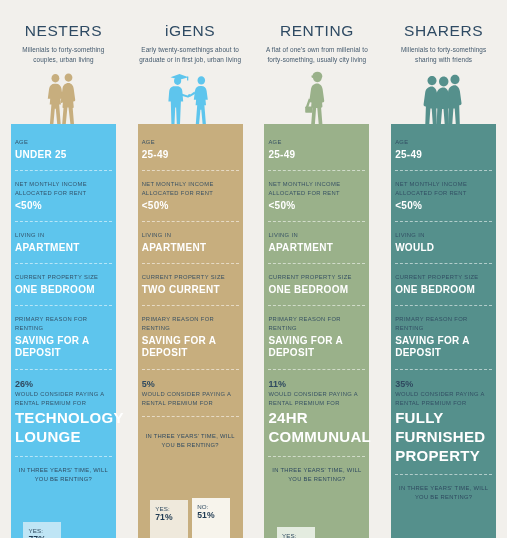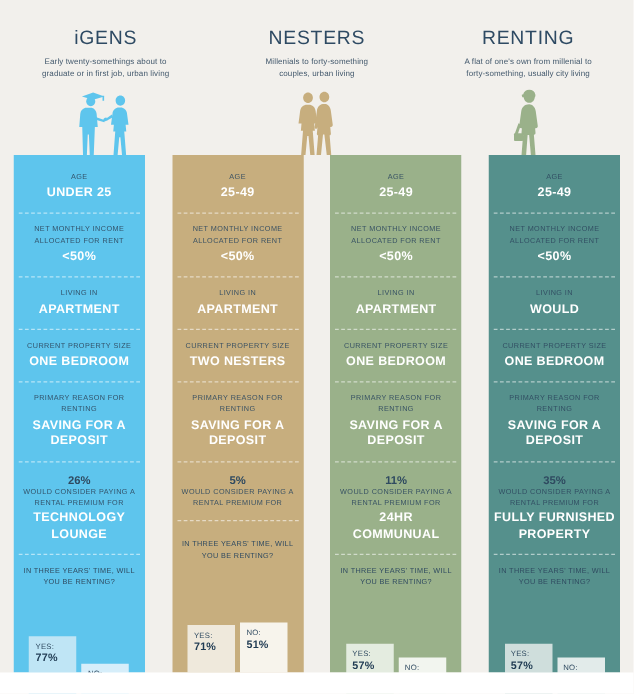--- a/index.html
+++ b/index.html
@@ -72,42 +72,42 @@
     height: 414px;
     position: relative;
     display: flex;
     flex-direction: column;
     align-items: center;
     padding: 14px 4px 0 4px;
   }
 
   .fact {
     width: 100%;
-    text-align: center;
+    text-align: left;
     padding-bottom: 9px;
     border-bottom: 1px dashed rgba(255,255,255,0.55);
     margin-bottom: 9px;
   }
   .fact:last-of-type { border-bottom: none; }
   .fact-label {
     font-size: 5.8px;
     letter-spacing: 0.35px;
     line-height: 1.5;
     color: #2f4a60;
     opacity: 0.92;
   }
   .fact-value {
     font-size: 10px;
     font-weight: bold;
     letter-spacing: 0.3px;
     line-height: 1.25;
     color: #ffffff;
     margin-top: 2px;
   }
-  .fact-value.small { font-size: 10px; }
+  .fact-value.small { font-size: 15px; }
   .pct-top {
     font-size: 9px;
     font-weight: bold;
     color: #2f4a60;
     margin-bottom: 1px;
   }
 
   
   .chart-block {
     width: 100%;
@@ -176,20 +176,36 @@
     width: 507px; height: 17px;
     background: #ffffff;
   }
 </style>
 </head>
 <body>
 
 <div id="infographic">
 
   <div class="header-band">
+
+    <div class="col-head c1">
+      <div class="seg-title">NESTERS</div>
+      <div class="seg-desc">Millenials to forty-something couples, urban living</div>
+      <div class="silhouette">
+        <svg viewBox="0 0 112 54" xmlns="http://www.w3.org/2000/svg">
+          <g fill="#c7ae7e">
+            <path d="M44.5 8.2c0-2.3 1.7-4.2 3.9-4.2s3.9 1.9 3.9 4.2-1.7 4.2-3.9 4.2-3.9-1.9-3.9-4.2z"></path>
+            <path d="M47.6 13.7c-3 0-5.1 2-5.5 5l-1.3 10h2.4l-.5 5.8h1.7L42.9 54h3.5l1.4-15.3h1L50.2 54h3.5l-1.5-19.5h1.7l-.5-5.8h2.4l-1.3-10c-.4-3-2.5-5-5.5-5z"></path>
+            <path d="M57.6 7.6c0-2.3 1.7-4.2 3.9-4.2s3.9 1.9 3.9 4.2-1.7 4.2-3.9 4.2-3.9-1.9-3.9-4.2z"></path>
+            <path d="M61.5 13c-3.4 0-5.6 2.3-6 5.7l-1.5 11.1c-.1 1 .5 1.7 1.4 1.7h.6l-.5 5.2c-.1.9.3 1.4 1 1.4L55.2 54h3.6l1.6-16.4h1.1L63.4 54H67l-1.3-15.9c.7 0 1.1-.5 1-1.4l-.5-5.2h.6c.9 0 1.5-.7 1.4-1.7L66.7 18.7c-.4-3.4-2.6-5.7-5.2-5.7z"></path>
+            <path d="M53.8 30.8c-.4.9-.2 1.8.6 2.1.8.3 1.6-.2 1.9-1.1l.6-1.6-2.4-.9z"></path>
+          </g>
+        </svg>
+      </div>
+    </div>
 
     <div class="col-head c0">
       <div class="seg-title">iGENS</div>
       <div class="seg-desc">Early twenty-somethings about to graduate or in first job, urban living</div>
       <div class="silhouette">
         <svg viewBox="0 0 112 54" xmlns="http://www.w3.org/2000/svg">
           <g fill="#5ec5ed">
             <path d="M40 11c0-2.2 1.6-3.9 3.6-3.9S47.2 8.8 47.2 11s-1.6 3.9-3.6 3.9S40 13.2 40 11z"></path>
             <path d="M36.5 7.2l9-3.2 9 3.2-9 2.6z"></path>
             <path d="M53 6.6h1.3v4H53z"></path>
@@ -197,52 +213,52 @@
             <path d="M47.5 23.5l7.5 2.6-.5 1.7-7.7-2.3z"></path>
             <path d="M63.5 10.4c0-2.3 1.7-4.1 3.8-4.1s3.8 1.8 3.8 4.1-1.7 4.1-3.8 4.1-3.8-1.8-3.8-4.1z"></path>
             <path d="M66.2 16c-2.8 0-4.8 1.9-5.2 4.7l-1.2 9.1h2.3l-.5 5.4h1.6L61.8 54h3.3l1.3-14.3h.9L68.6 54h3.3l-1.5-18.8h1.6l-.5-5.4h2.3l-1.2-9.1c-.4-2.8-2.4-4.7-5.2-4.7z"></path>
             <path d="M60.5 21.5l-4.8 3.4 1 1.5 4.6-2.6z"></path>
             <path d="M55 24.2c-.9.4-1.4 1-1.3 1.8.1.7.7 1.1 1.5.9l1.6-.5-.6-2.4z"></path>
           </g>
         </svg>
       </div>
     </div>
 
-    <div class="col-head c1">
-      <div class="seg-title">NESTERS</div>
-      <div class="seg-desc">Millenials to forty-something couples, urban living</div>
-      <div class="silhouette">
-        <svg viewBox="0 0 112 54" xmlns="http://www.w3.org/2000/svg">
-          <g fill="#c7ae7e">
-            <path d="M44.5 8.2c0-2.3 1.7-4.2 3.9-4.2s3.9 1.9 3.9 4.2-1.7 4.2-3.9 4.2-3.9-1.9-3.9-4.2z"></path>
-            <path d="M47.6 13.7c-3 0-5.1 2-5.5 5l-1.3 10h2.4l-.5 5.8h1.7L42.9 54h3.5l1.4-15.3h1L50.2 54h3.5l-1.5-19.5h1.7l-.5-5.8h2.4l-1.3-10c-.4-3-2.5-5-5.5-5z"></path>
-            <path d="M57.6 7.6c0-2.3 1.7-4.2 3.9-4.2s3.9 1.9 3.9 4.2-1.7 4.2-3.9 4.2-3.9-1.9-3.9-4.2z"></path>
-            <path d="M61.5 13c-3.4 0-5.6 2.3-6 5.7l-1.5 11.1c-.1 1 .5 1.7 1.4 1.7h.6l-.5 5.2c-.1.9.3 1.4 1 1.4L55.2 54h3.6l1.6-16.4h1.1L63.4 54H67l-1.3-15.9c.7 0 1.1-.5 1-1.4l-.5-5.2h.6c.9 0 1.5-.7 1.4-1.7L66.7 18.7c-.4-3.4-2.6-5.7-5.2-5.7z"></path>
-            <path d="M53.8 30.8c-.4.9-.2 1.8.6 2.1.8.3 1.6-.2 1.9-1.1l.6-1.6-2.4-.9z"></path>
-          </g>
-        </svg>
-      </div>
-    </div>
-
     <div class="col-head c2">
       <div class="seg-title">RENTING</div>
       <div class="seg-desc">A flat of one's own from millenial to forty-something, usually city living</div>
       <div class="silhouette">
         <svg viewBox="0 0 112 54" xmlns="http://www.w3.org/2000/svg">
           <g fill="#9ab18a">
             <path d="M52 7.5c0-2.6 2-4.7 4.4-4.7s4.4 2.1 4.4 4.7-2 4.7-4.4 4.7S52 10.1 52 7.5z"></path>
             <path d="M51.5 5.5c.6-2.4 2.4-3.7 4.9-3.7 2.6 0 4.5 1.4 4.9 3.9.2 1.3-.3 2.2-1 2.2-.6 0-.8-.7-1.6-1.3-1.1-.9-4.2-.6-5.6.2-.9.5-1 1.2-1.6 1.1-.7-.1-1.2-1-1-2.4z"></path>
             <path d="M56.3 13.4c-3.5 0-5.8 2.2-6.3 5.6l-1.6 11.5c-.2 1.2.5 2 1.6 2h.5l-.3 3.6c-.1 1 .4 1.6 1.3 1.6l-1.3 16.3h3.7L55.1 38h1.2L57.7 54h3.7l-1.3-16.3c.9 0 1.4-.6 1.3-1.6l-.3-3.6h.5c1.1 0 1.8-.8 1.6-2L61.6 19c-.5-3.4-2.8-5.6-5.3-5.6z"></path>
             <path d="M47.8 28.5l-3 8.4c-.3.8.1 1.5.9 1.6.7.1 1.3-.3 1.5-1.1l2.6-7.9z"></path>
             <rect x="44.2" y="36.5" width="7.4" height="6.3" rx="0.8"></rect>
           </g>
         </svg>
       </div>
     </div>
 
+    <div class="col-head c3">
+      <div class="seg-title">SHARERS</div>
+      <div class="seg-desc">Millenials to forty-somethings sharing with friends</div>
+      <div class="silhouette">
+        <svg viewBox="0 0 112 54" xmlns="http://www.w3.org/2000/svg">
+          <g fill="#55908c">
+            <path d="M39.5 10.6c0-2.6 2-4.7 4.5-4.7s4.5 2.1 4.5 4.7-2 4.7-4.5 4.7-4.5-2.1-4.5-4.7z"></path>
+            <path d="M44 16.4c-3.8 0-6.3 2.4-6.8 6l-1.6 11.8c-.2 1.3.6 2.2 1.8 2.2h.5L37.3 54h4l1.1-15.6h1.3L44.8 54h4l-.6-17.6h.5c1.2 0 2-.9 1.8-2.2L48.9 22.4c-.5-3.6-3-6-4.9-6z"></path>
+            <path d="M62.5 9.5c0-2.6 2-4.7 4.5-4.7s4.5 2.1 4.5 4.7-2 4.7-4.5 4.7-4.5-2.1-4.5-4.7z"></path>
+            <path d="M67 15.3c-3.8 0-6.3 2.4-6.8 6L58.6 33.1c-.2 1.3.6 2.2 1.8 2.2h.5L60.3 54h4l1.1-15.6h1.3L67.8 54h4l-.6-18.7h.5c1.2 0 2-.9 1.8-2.2L71.9 21.3c-.5-3.6-3-6-4.9-6z"></path>
+            <path d="M51 11.5c0-2.7 2.1-4.9 4.7-4.9s4.7 2.2 4.7 4.9-2.1 4.9-4.7 4.9S51 14.2 51 11.5z"></path>
+            <path d="M55.7 17.5c-4 0-6.6 2.5-7.1 6.3l-1.7 12.3c-.2 1.4.6 2.3 1.9 2.3h.5L48.7 54h4.2l1.2-15.1h1.4L56.7 54h4.2l-.6-15.6h.5c1.3 0 2.1-.9 1.9-2.3L60.9 23.8c-.5-3.8-3.1-6.3-5.2-6.3z"></path>
+          </g>
+        </svg>
+      </div>
+    </div>
   </div>
 
   <div class="panels">
 
     <div class="panel-slot c0">
       <div class="panel">
         <div class="fact">
           <div class="fact-label">AGE</div>
           <div class="fact-value">UNDER 25</div>
         </div>
@@ -292,21 +308,21 @@
         <div class="fact">
           <div class="fact-label">NET MONTHLY INCOME ALLOCATED FOR RENT</div>
           <div class="fact-value">&lt;50%</div>
         </div>
         <div class="fact">
           <div class="fact-label">LIVING IN</div>
           <div class="fact-value">APARTMENT</div>
         </div>
         <div class="fact">
           <div class="fact-label">CURRENT PROPERTY SIZE</div>
-          <div class="fact-value">TWO NESTERS</div>
+          <div class="fact-value">TWO CURRENT</div>
         </div>
         <div class="fact">
           <div class="fact-label">PRIMARY REASON FOR RENTING</div>
           <div class="fact-value">SAVING FOR A DEPOSIT</div>
         </div>
         <div class="fact">
           <div class="pct-top">5%</div>
           <div class="fact-label">WOULD CONSIDER PAYING A RENTAL PREMIUM FOR</div>
         </div>
         <div class="chart-block">

